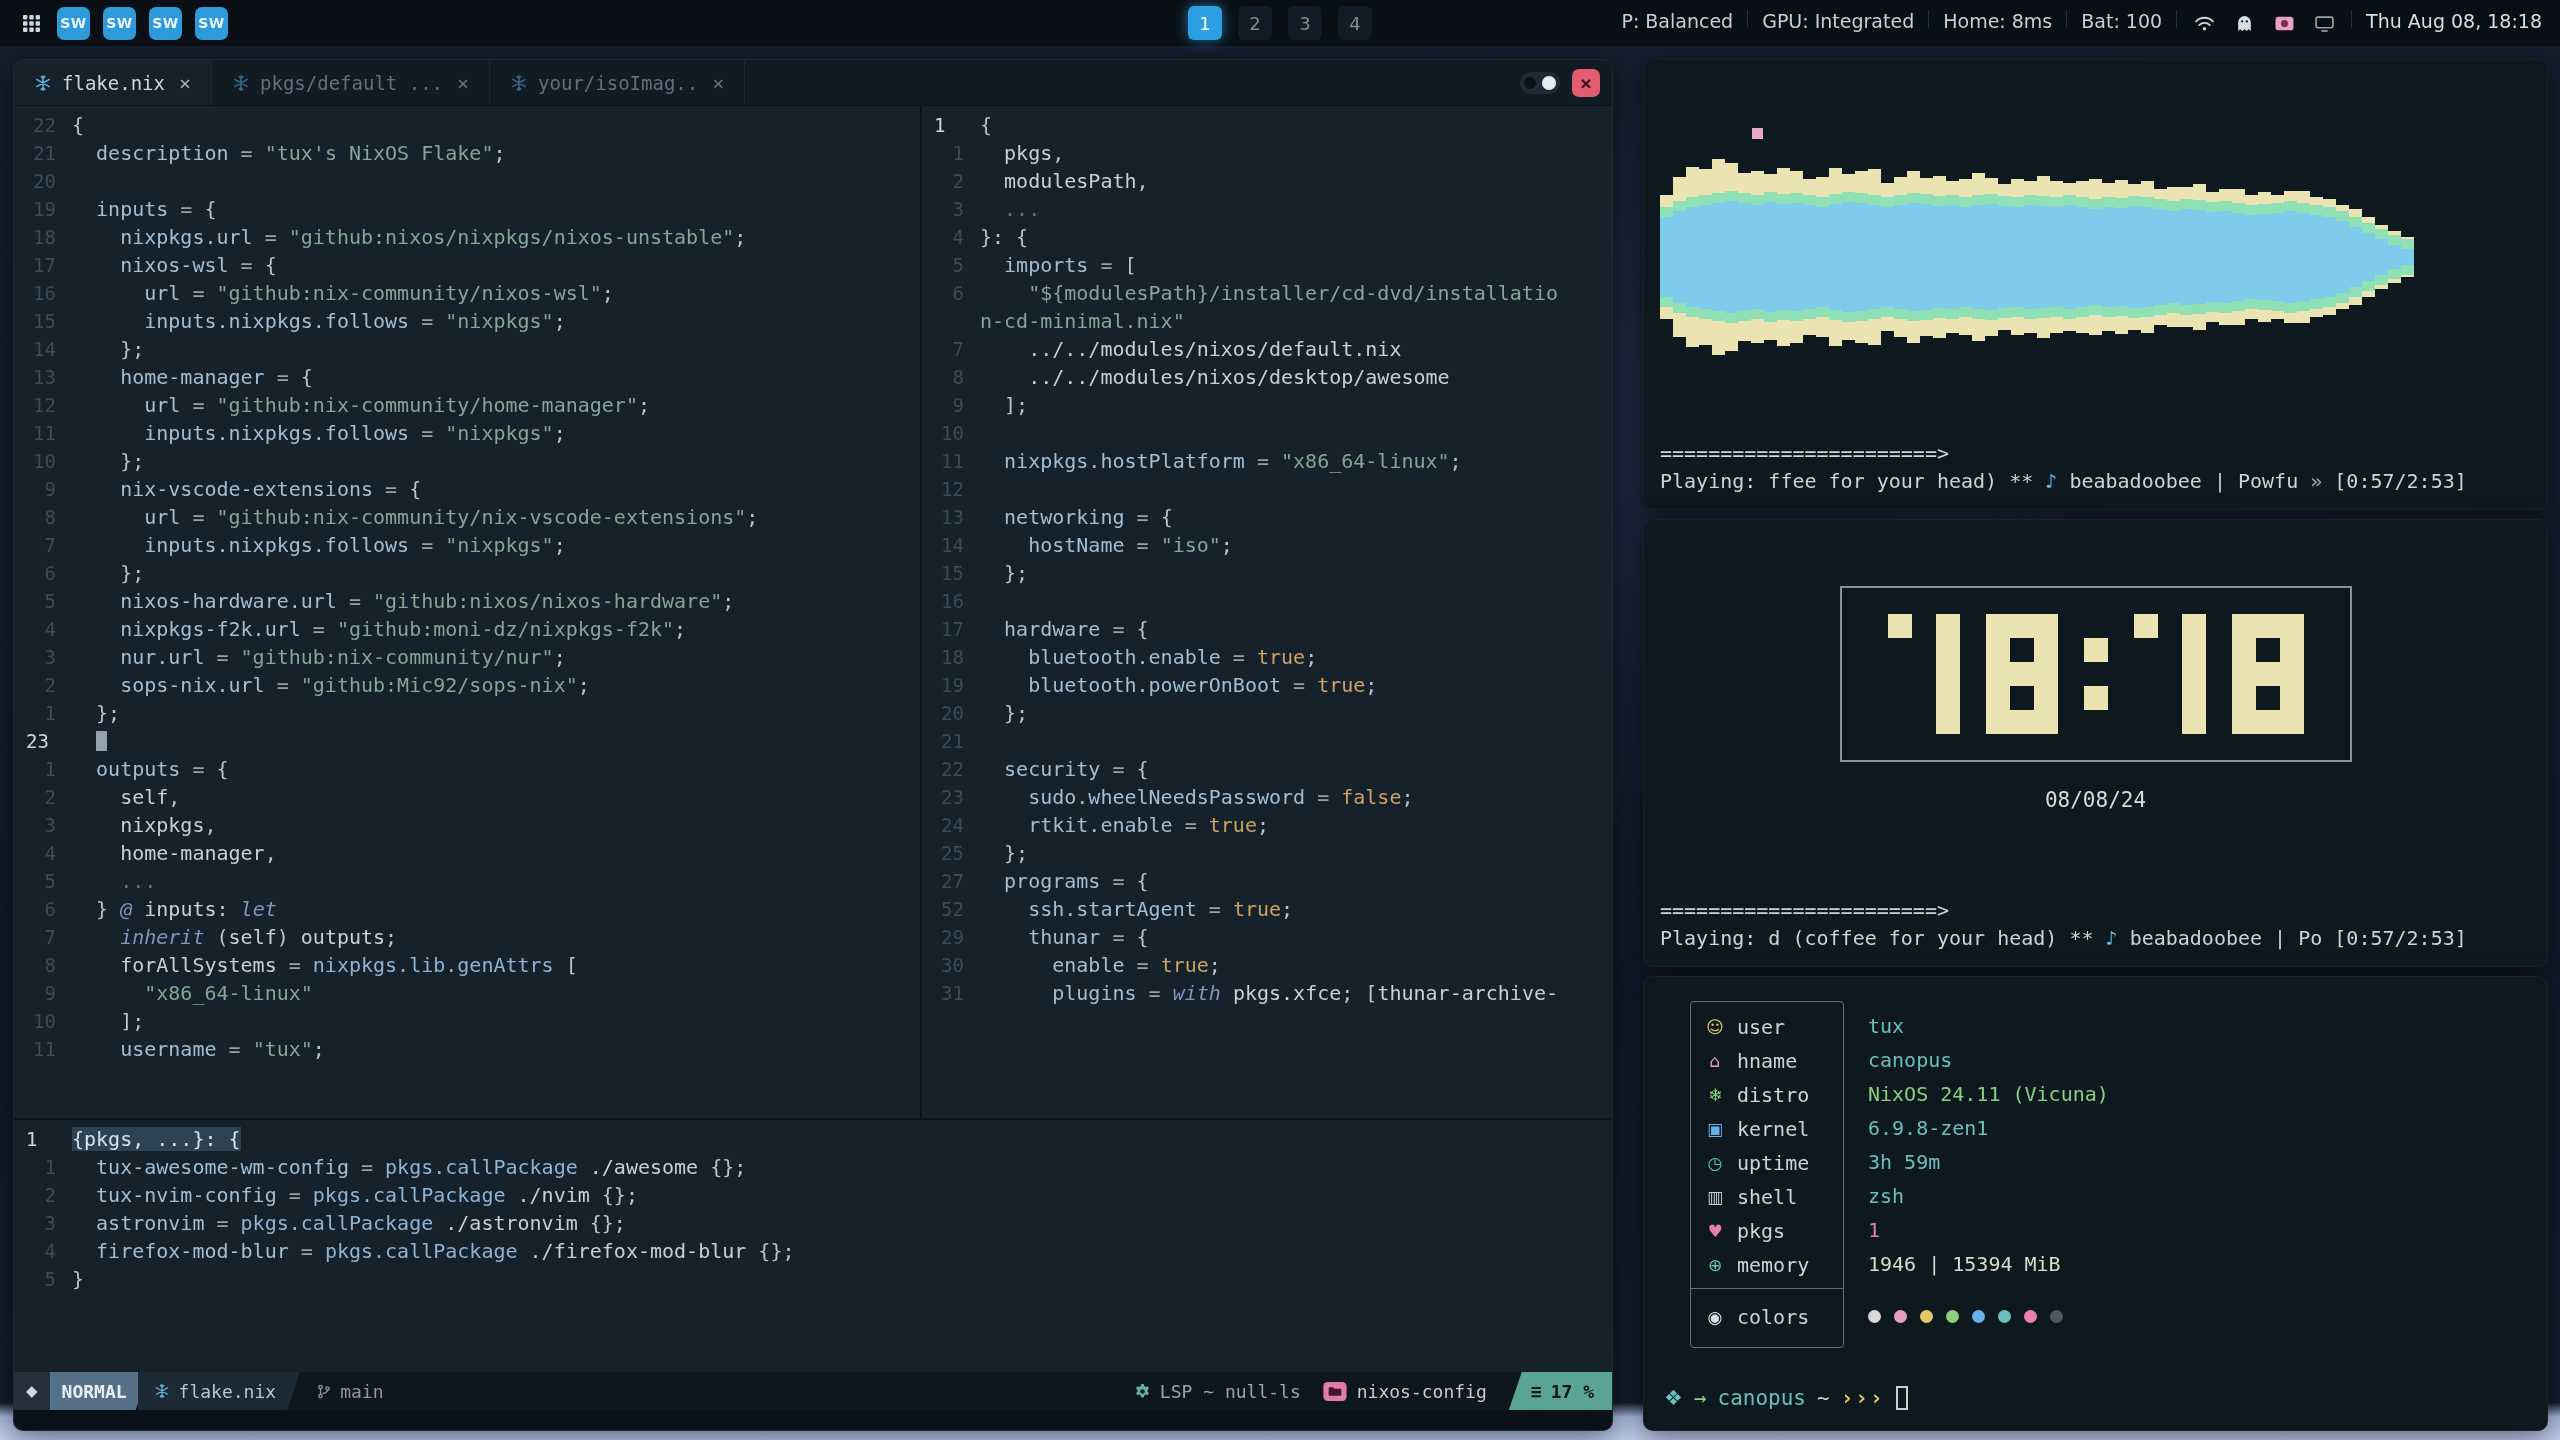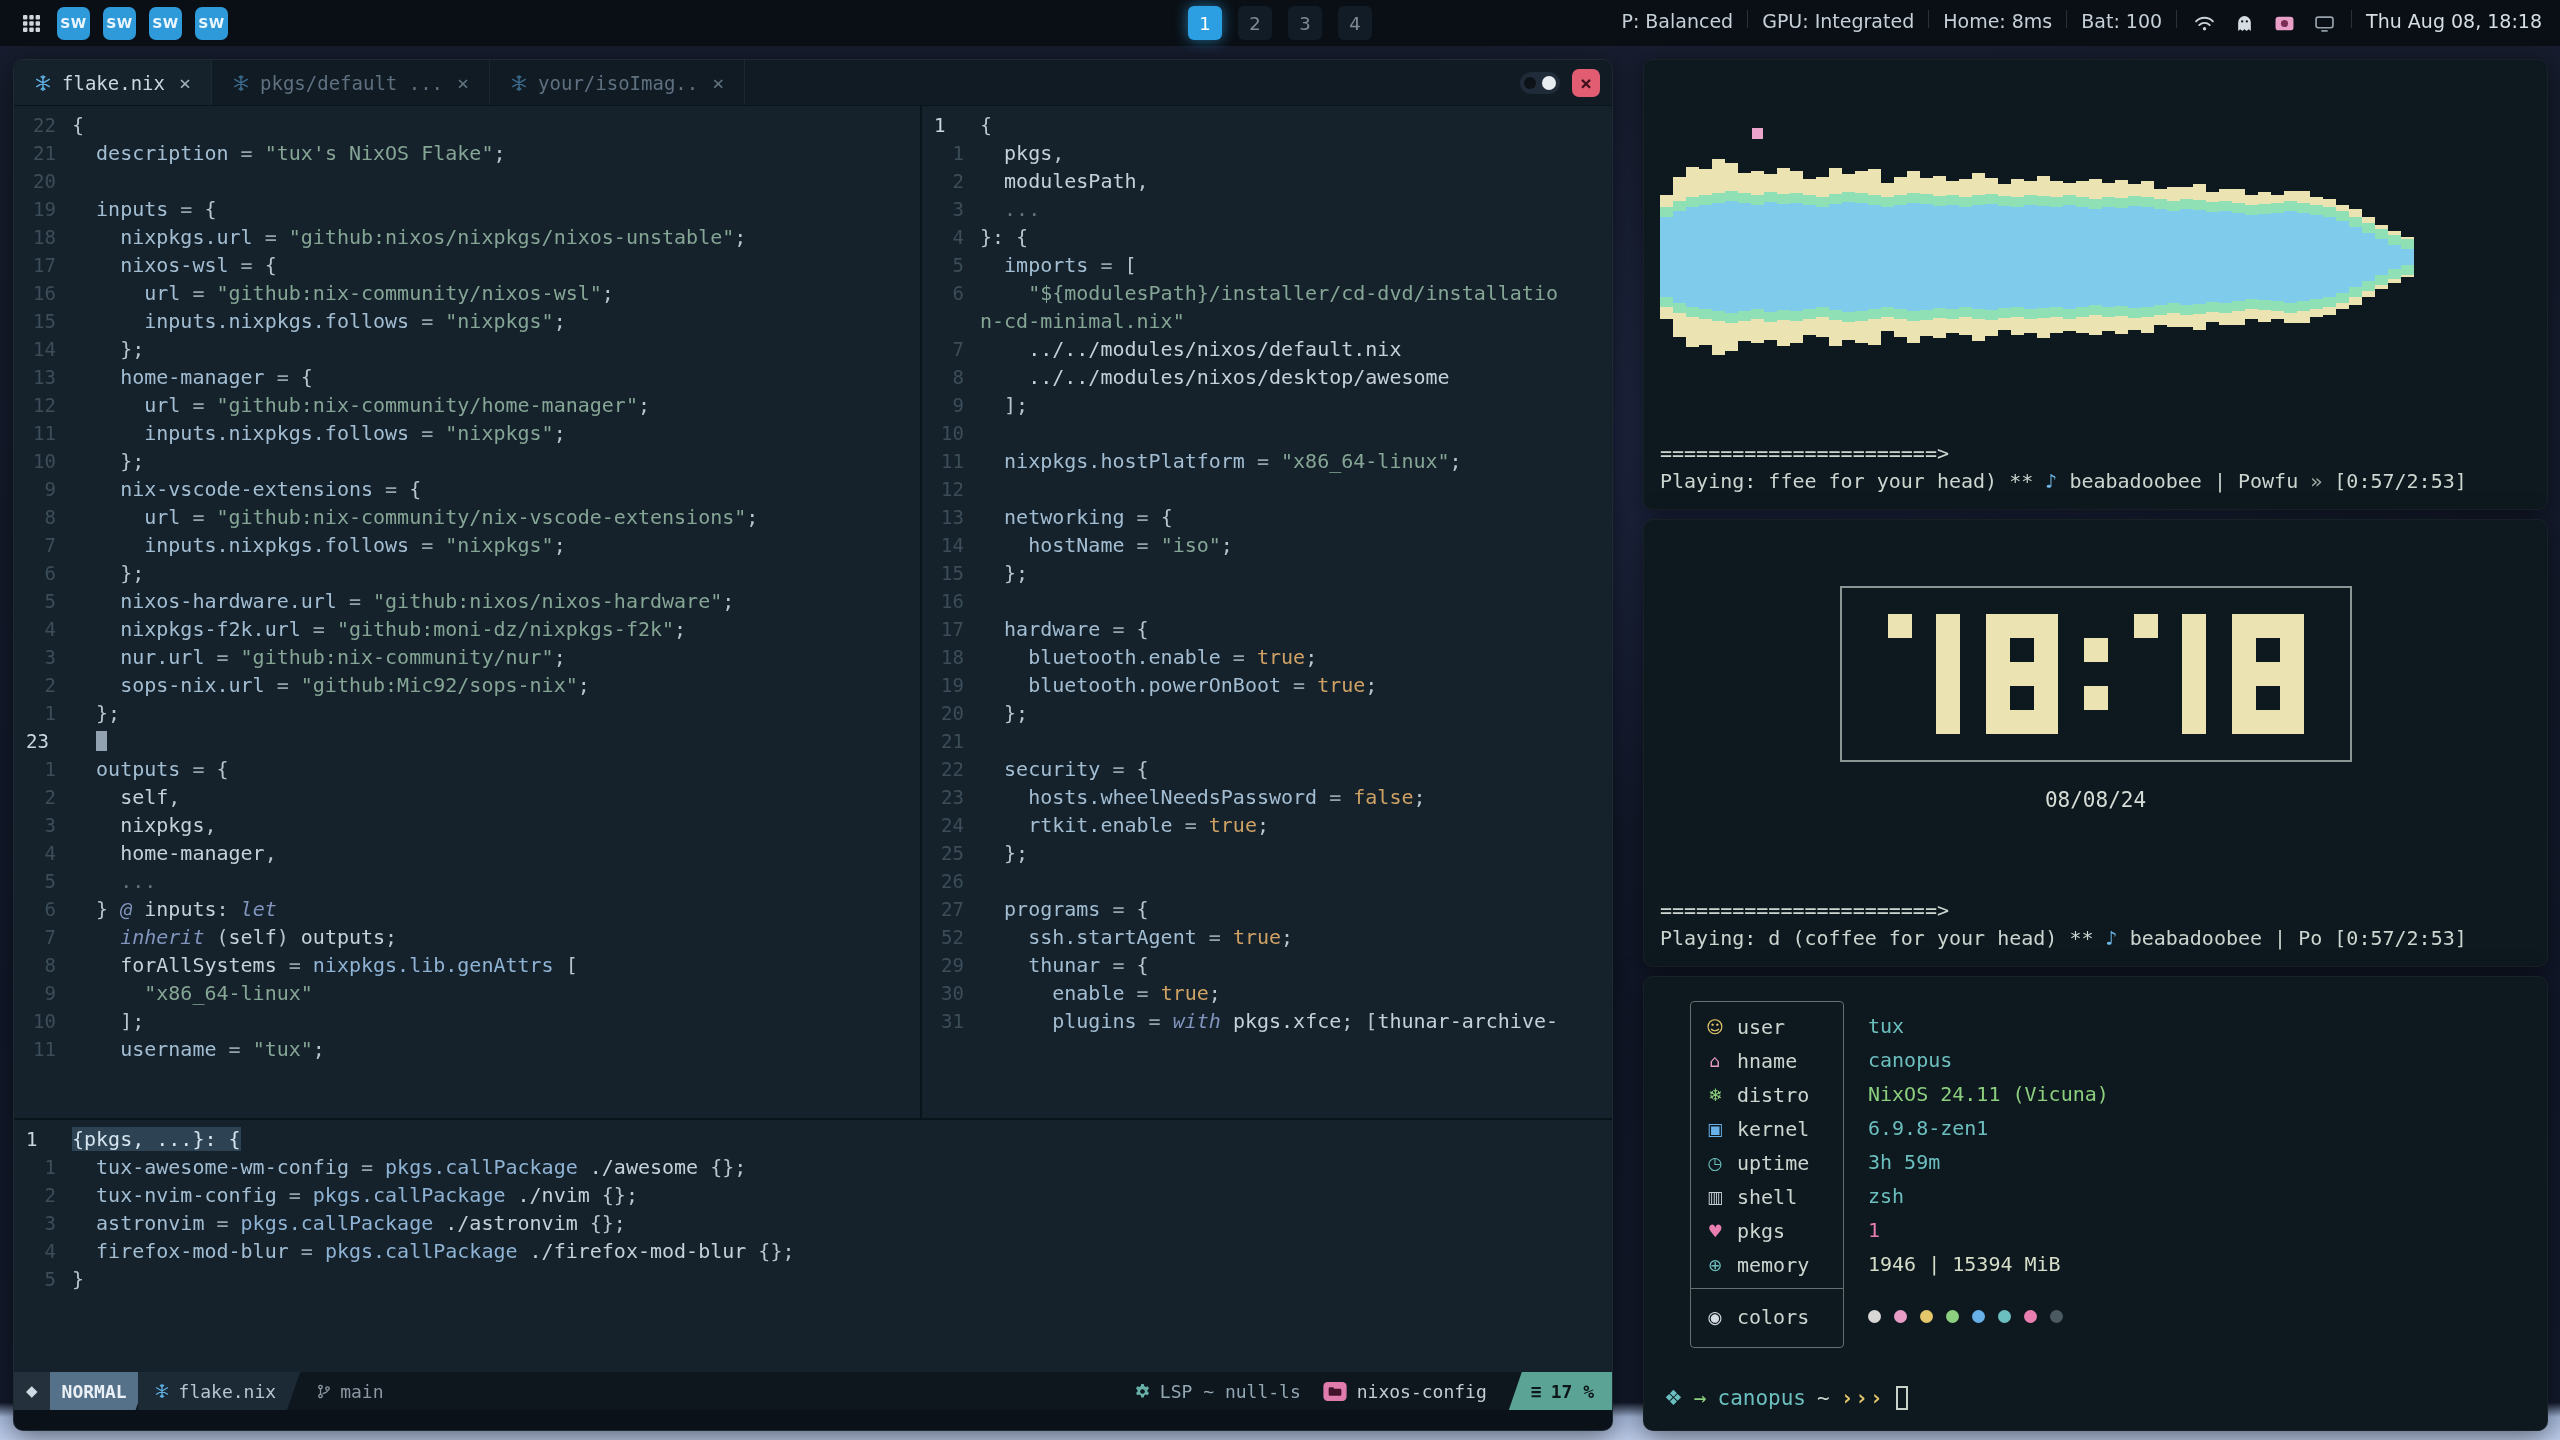--- a/index.html
+++ b/index.html
@@ -466,33 +466,29 @@
         <div class="cl">
           <span class="ln">21</span>
           <span class="code"></span>
         </div>
         <div class="cl">
           <span class="ln">22</span>
           <span class="code"><span class="tk-a">  security</span><span class="tk-o"> = </span><span class="tk-p">{</span></span>
         </div>
         <div class="cl">
           <span class="ln">23</span>
-          <span class="code"><span class="tk-a">    hosts.wheelNeedsPassword</span><span class="tk-o"> = </span><span class="tk-b">false</span><span class="tk-p">;</span></span>
+          <span class="code"><span class="tk-a">    sudo.wheelNeedsPassword</span><span class="tk-o"> = </span><span class="tk-b">false</span><span class="tk-p">;</span></span>
         </div>
         <div class="cl">
           <span class="ln">24</span>
           <span class="code"><span class="tk-a">    rtkit.enable</span><span class="tk-o"> = </span><span class="tk-b">true</span><span class="tk-p">;</span></span>
         </div>
         <div class="cl">
           <span class="ln">25</span>
           <span class="code"><span class="tk-p">  };</span></span>
-        </div>
-        <div class="cl">
-          <span class="ln">26</span>
-          <span class="code"></span>
         </div>
         <div class="cl">
           <span class="ln">27</span>
           <span class="code"><span class="tk-a">  programs</span><span class="tk-o"> = </span><span class="tk-p">{</span></span>
         </div>
         <div class="cl">
           <span class="ln">52</span>
           <span class="code"><span class="tk-a">    ssh.startAgent</span><span class="tk-o"> = </span><span class="tk-b">true</span><span class="tk-p">;</span></span>
         </div>
         <div class="cl">

